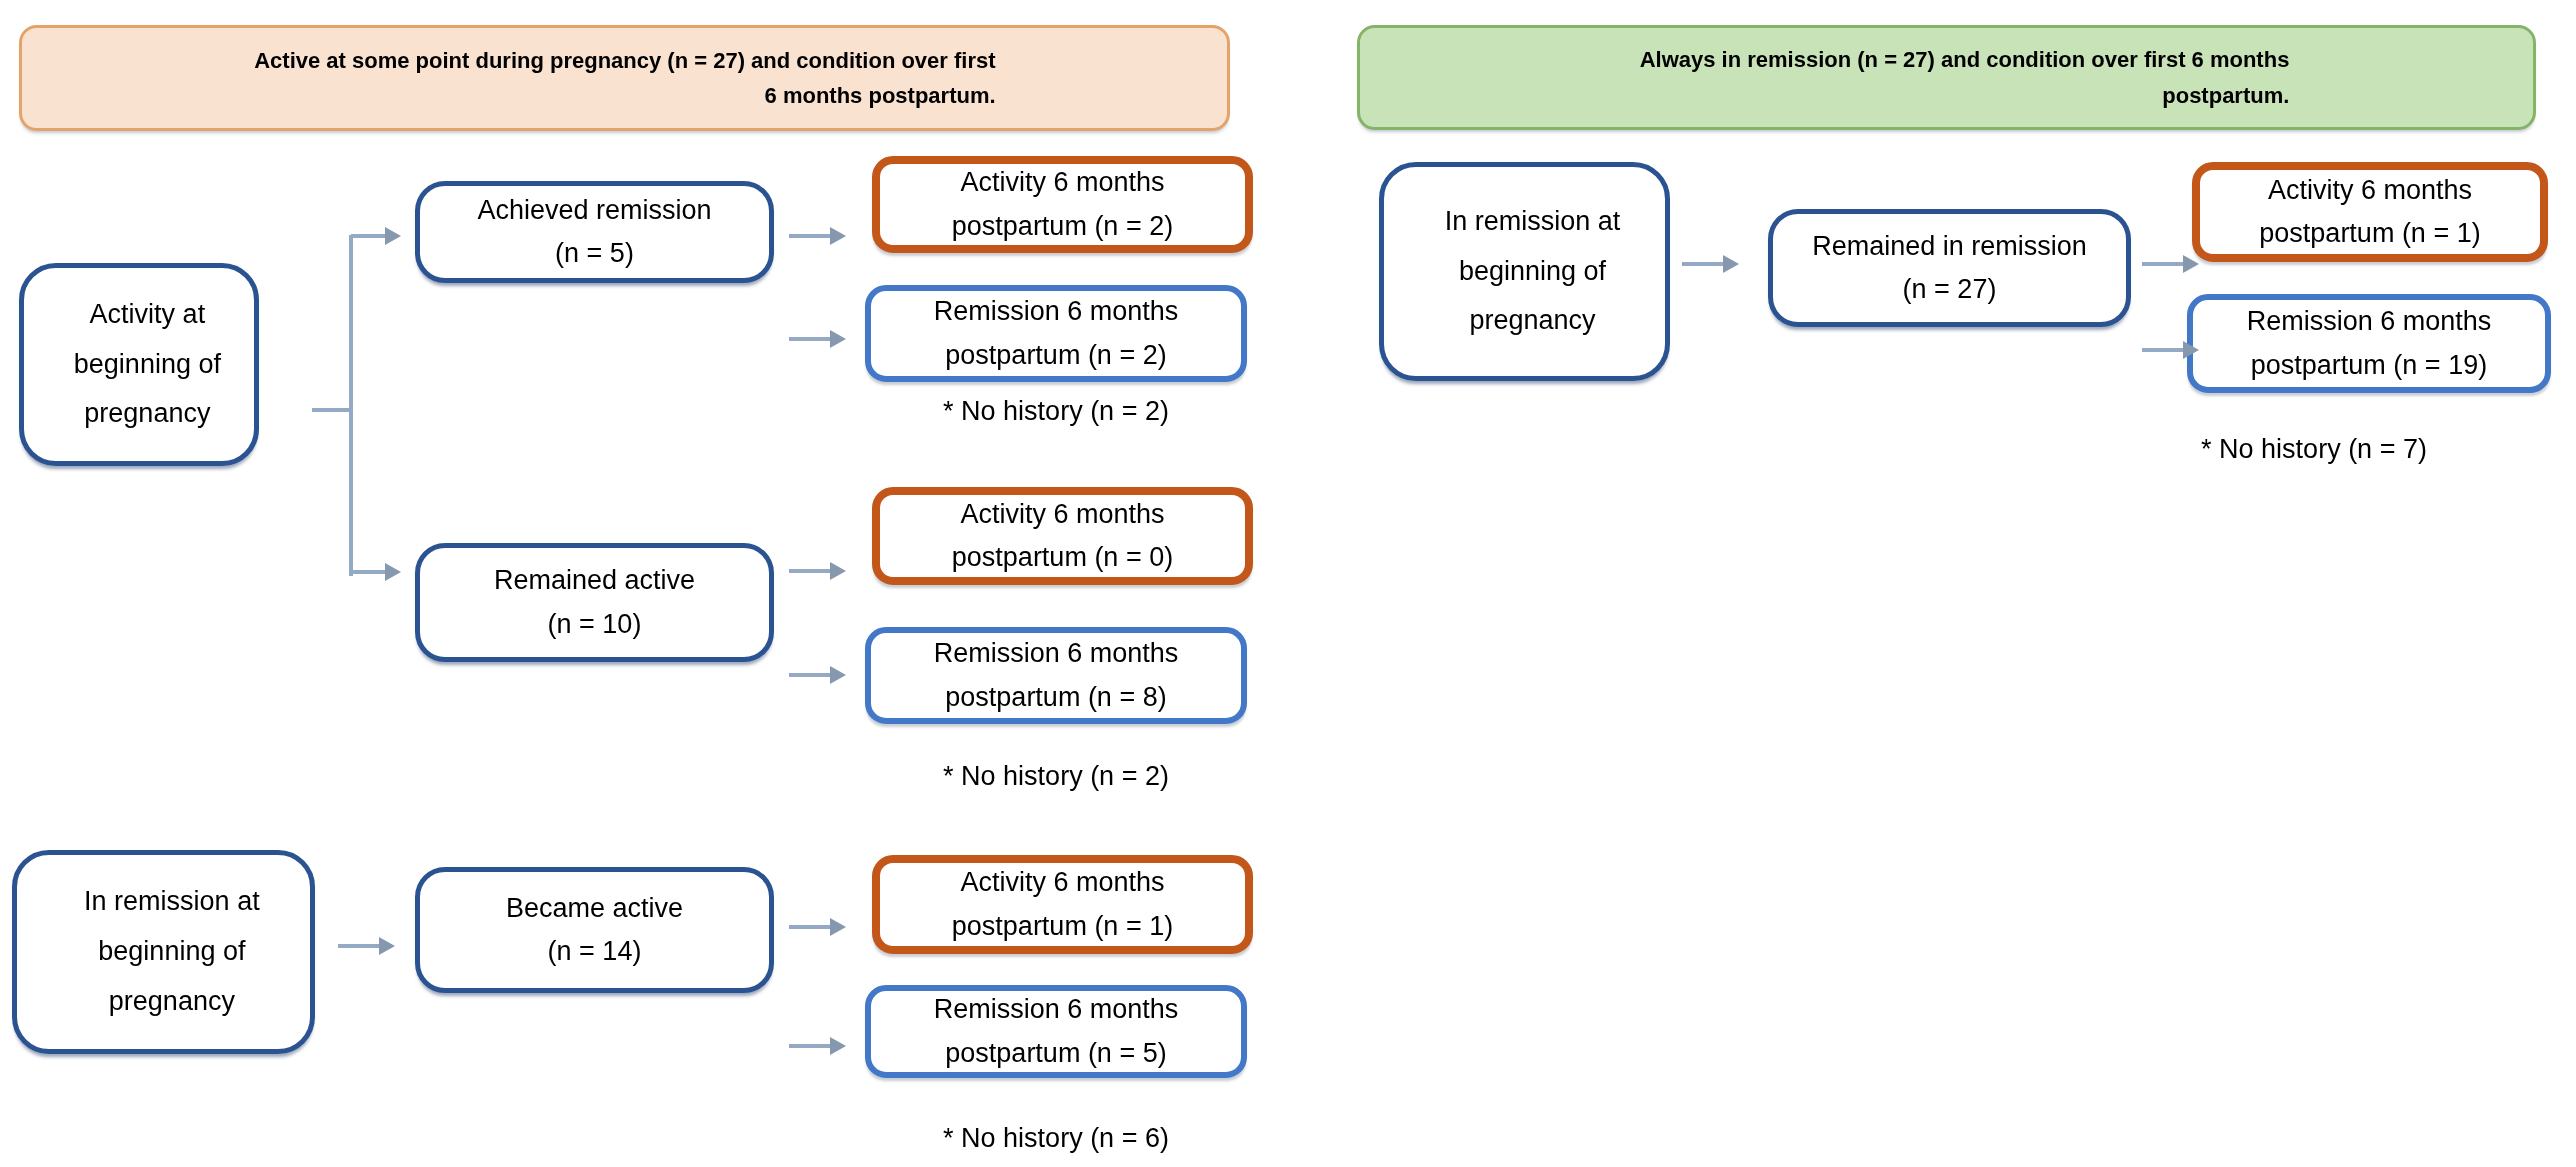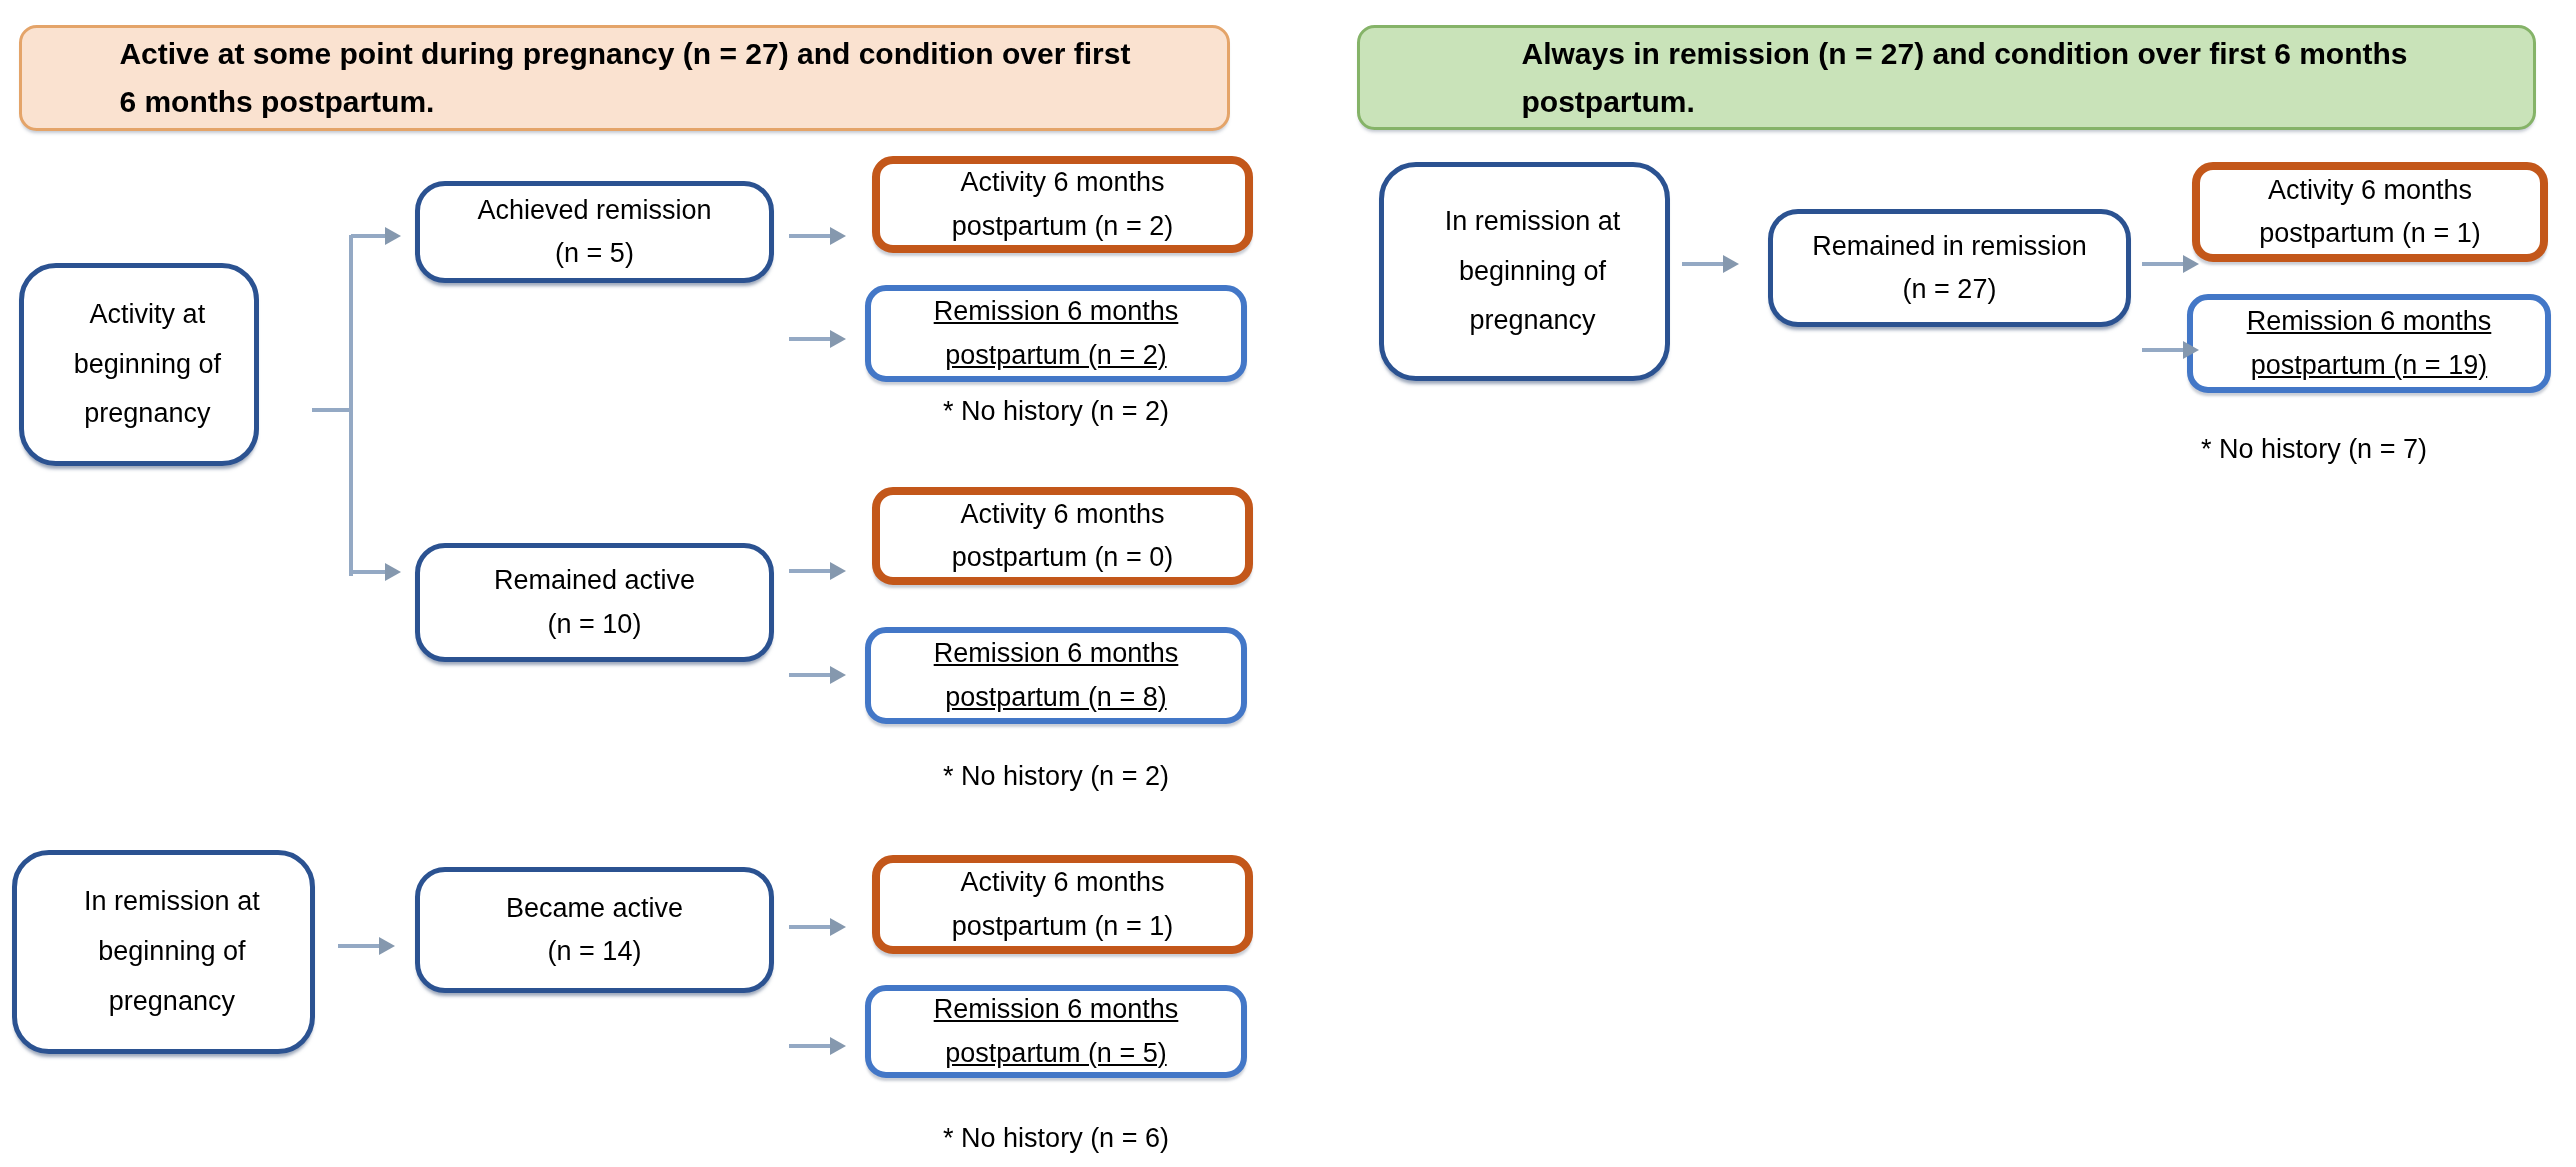--- a/index.html
+++ b/index.html
@@ -13,34 +13,34 @@
     --arrowc:#94A9C4;
     --arrowh:#8598AE;
     --ink:#000000;
   }
   html,body{margin:0;padding:0;background:#ffffff;}
   #canvas{
     position:relative;width:2576px;height:1167px;background:#ffffff;overflow:hidden;
     font-family:"Liberation Sans","DejaVu Sans",sans-serif;color:var(--ink);
   }
   .hdr{
-    position:absolute;display:flex;align-items:center;justify-content:center;text-align:left;
-    font-weight:700;font-size:30px;line-height:1.6;border-radius:17.7px;box-sizing:border-box;
+    position:absolute;display:flex;align-items:center;justify-content:center;text-align:right;
+    font-weight:700;font-size:22px;line-height:1.6;border-radius:17.7px;box-sizing:border-box;
     white-space:pre-line;box-shadow:0 4.4px 3.5px -2.6px rgba(120,130,150,.45);
   }
   .hdr.peach{background:var(--peach-fill);border:3.5px solid var(--peach-border);}
   .hdr.green{background:var(--green-fill);border:3.5px solid var(--green-border);padding-left:36px;}
   .fbox{
     position:absolute;display:flex;align-items:center;justify-content:center;text-align:center;
     background:#fff;box-sizing:border-box;white-space:pre-line;font-size:27px;line-height:1.6;
   }
   .navy{border:5.3px solid var(--navy);border-radius:30px;box-shadow:0 5.3px 3.5px -2.6px rgba(75,95,130,.55);}
   .tall{line-height:1.85;border-radius:37px;padding-left:16px;}
   .orange{border:8px solid var(--orange);border-radius:21px;box-shadow:0 4.4px 2.6px -1.8px rgba(120,130,150,.4);}
-  .blue{border:6.2px solid var(--blue);border-radius:21px;box-shadow:0 4.4px 2.6px -1.8px rgba(120,130,150,.4);text-decoration:underline;}
+  .blue{border:6.2px solid var(--blue);border-radius:21px;box-shadow:0 4.4px 2.6px -1.8px rgba(120,130,150,.4);}
   .note{position:absolute;text-align:center;font-size:27px;white-space:pre;}
   .arrow{position:absolute;display:flex;align-items:center;}
   .arrow .stem{width:41px;height:3.5px;background:var(--arrowc);}
   .arrow .stem.short{width:34px;}
   .arrow .head{width:0;height:0;border-top:9.7px solid transparent;border-bottom:9.7px solid transparent;border-left:16px solid var(--arrowh);}
   .seg{position:absolute;background:var(--arrowc);}
 </style>
 </head>
 <body>
 

